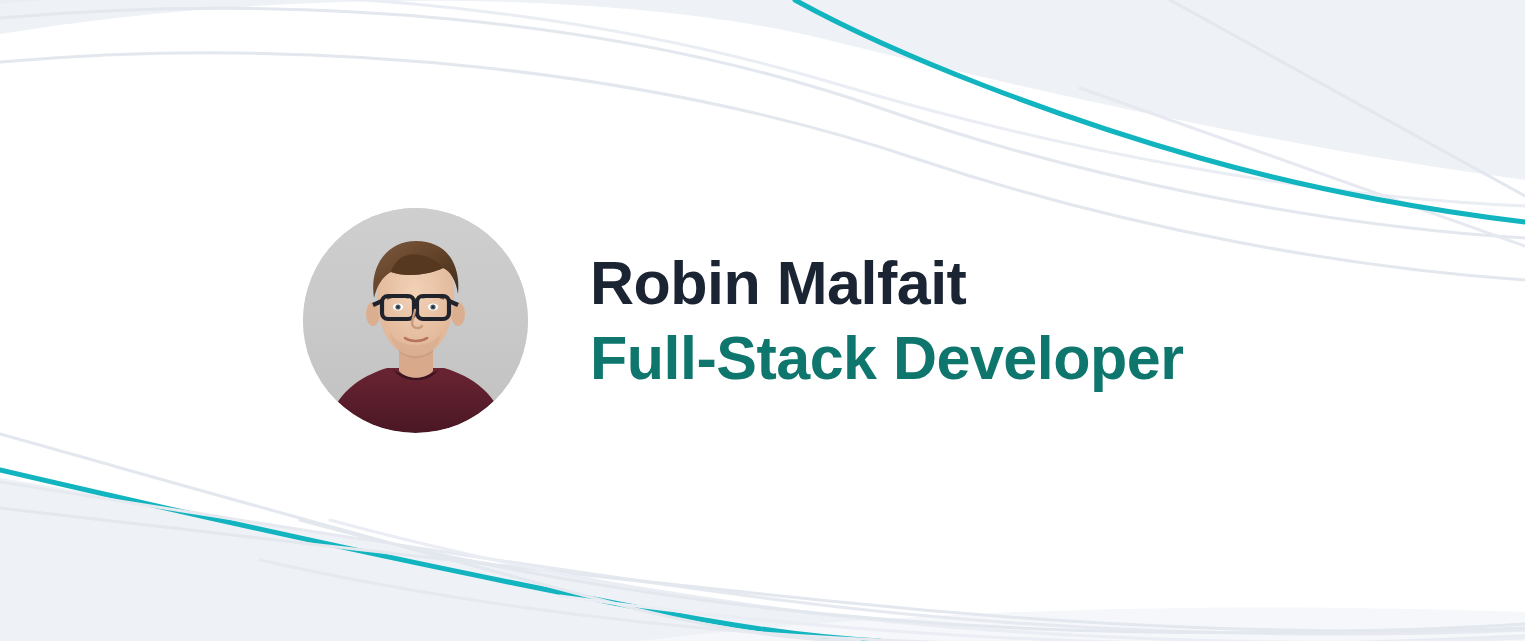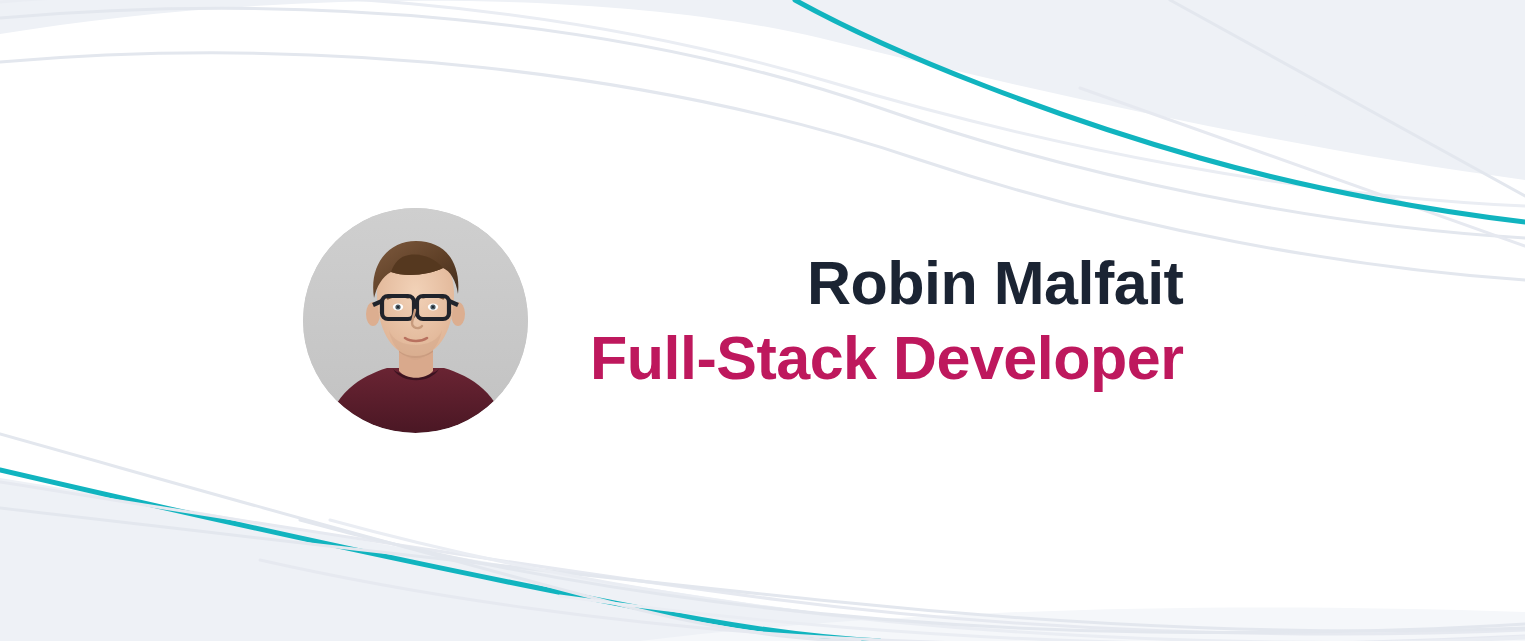--- a/index.html
+++ b/index.html
@@ -32,21 +32,20 @@
 
   .banner-content {
     position: absolute;
     left: 0;
     top: 0;
     width: 1525px;
     height: 641px;
     display: flex;
     align-items: center;
     z-index: 2;
-    text-align: right;
   }
 
   .profile {
     display: flex;
     align-items: center;
     margin-left: 303px;
   }
 
   
   .avatar {
@@ -82,21 +81,21 @@
     margin: 0 0 14px 0;
     white-space: nowrap;
   }
 
   .identity-role {
     font-family: "Liberation Sans", sans-serif;
     font-size: 61px;
     font-weight: 700;
     line-height: 1.0;
     letter-spacing: -0.5px;
-    color: #be185d;
+    color: #0f766e;
     margin: 0;
     white-space: nowrap;
   }
 </style>
 </head>
 <body>
 
 <div class="banner">
 
   <svg class="banner-bg" viewBox="0 0 1525 641" preserveAspectRatio="none" xmlns="http://www.w3.org/2000/svg">

